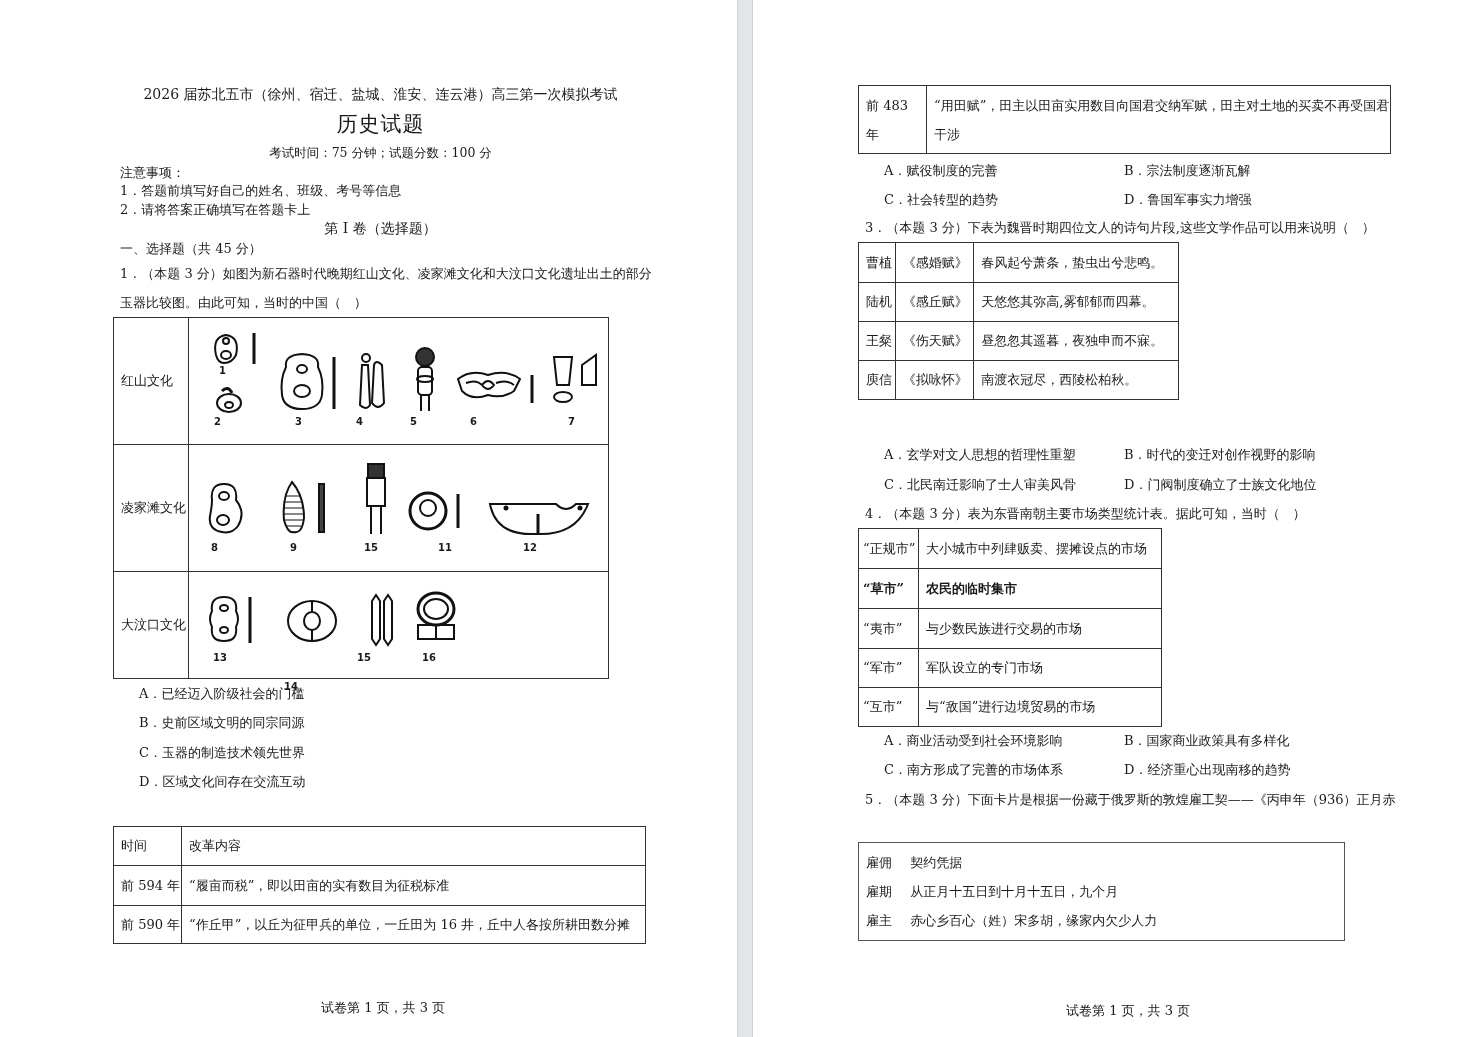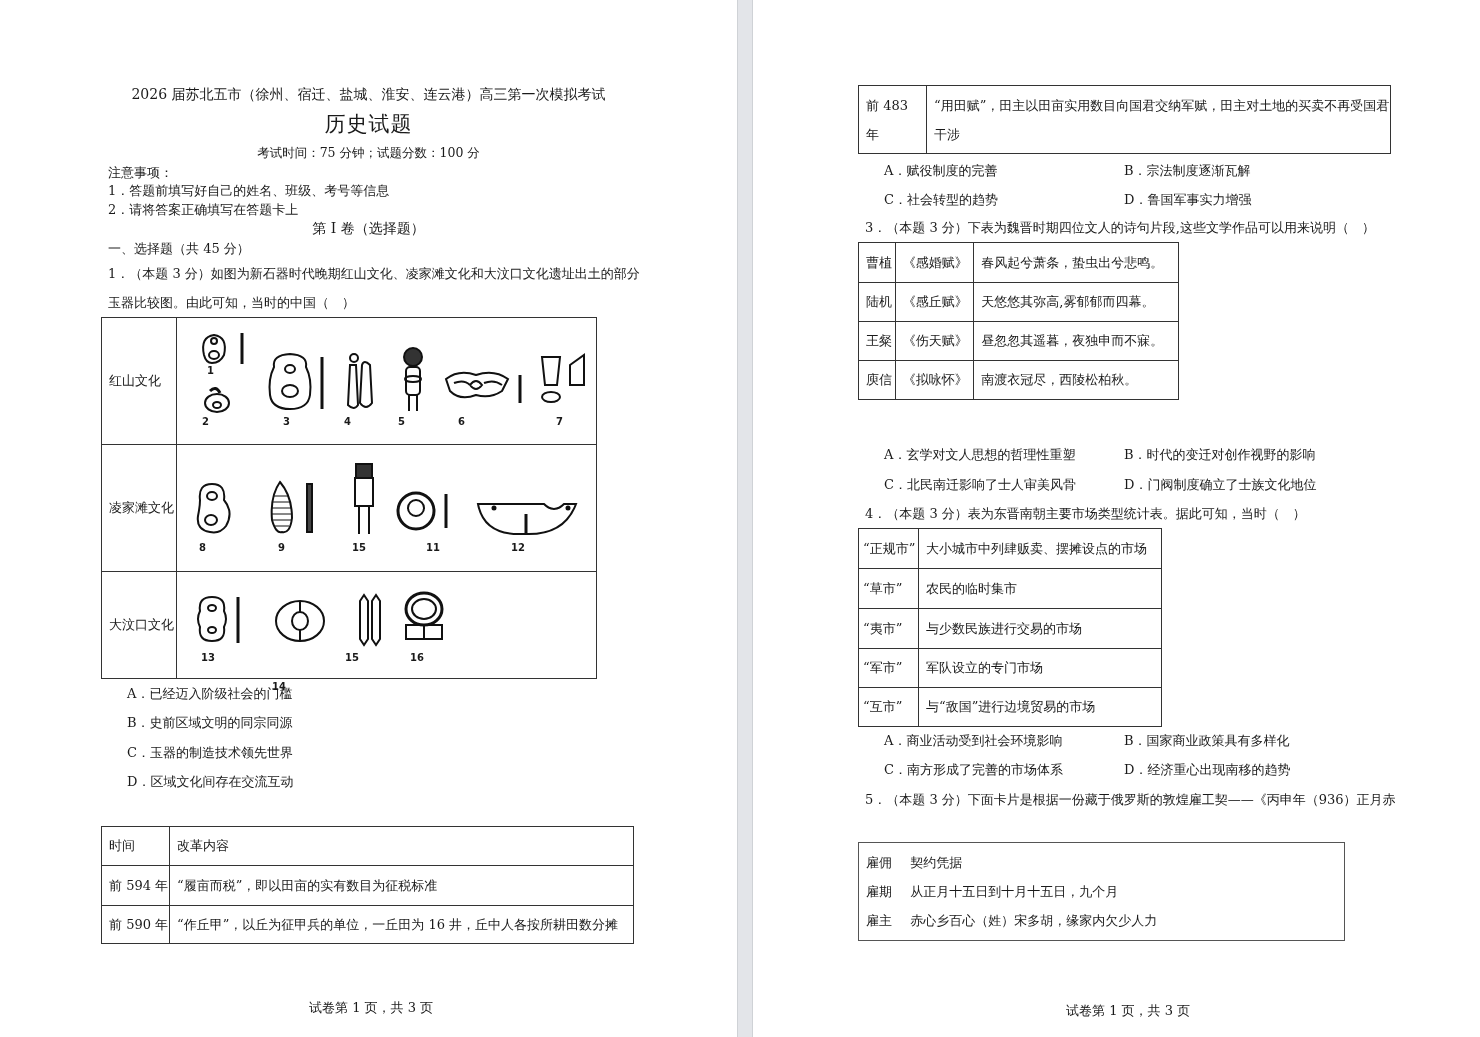--- a/index.html
+++ b/index.html
@@ -3,21 +3,21 @@
 <meta charset="utf-8">
 <style>
   html, body { margin: 0; padding: 0; }
   body {
     width: 1480px; height: 1037px; overflow: hidden; position: relative;
     background: #ffffff;
     font-family: "DejaVu Serif", "Liberation Serif", serif;
     color: #1a1a1a;
   }
   .page { position: absolute; top: 0; height: 1037px; background: #ffffff; }
-  #page-left { left: 0; width: 847px; }
+  #page-left { left: 12px; width: 847px; }
   #page-right { left: 753px; width: 727px; }
   .gap {
     position: absolute; left: 737px; top: 0; width: 16px; height: 1037px;
     background: #e3e5e9;
     border-left: 1px solid #cfd2d6; border-right: 1px solid #cfd2d6;
     box-sizing: border-box;
   }
   .abs { position: absolute; white-space: nowrap; }
   .t13 { font-size: 13px; line-height: 16px; }
   .t12 { font-size: 12.5px; line-height: 16px; }
@@ -270,21 +270,21 @@
   <div class="abs t13" style="left:371px; top:477px;">D．门阀制度确立了士族文化地位</div>
 
   <div class="abs t13" style="left:112px; top:506px;">4．（本题 3 分）表为东晋南朝主要市场类型统计表。据此可知，当时（　）</div>
 
   <table class="exam" style="left:105px; top:528px; width:304px;">
     <tbody>
         <tr style="height:40px;">
       <td style="width:55px; padding-left:4px;">“正规市”</td>
       <td>大小城市中列肆贩卖、摆摊设点的市场</td>
     </tr>
-    <tr style="height:40px;">
+    <tr style="height:40px;font-weight:bold;">
       <td style="padding-left:4px;">“草市”</td>
       <td>农民的临时集市</td>
     </tr>
     <tr style="height:40px;">
       <td style="padding-left:4px;">“夷市”</td>
       <td>与少数民族进行交易的市场</td>
     </tr>
     <tr style="height:39px;">
       <td style="padding-left:4px;">“军市”</td>
       <td>军队设立的专门市场</td>

